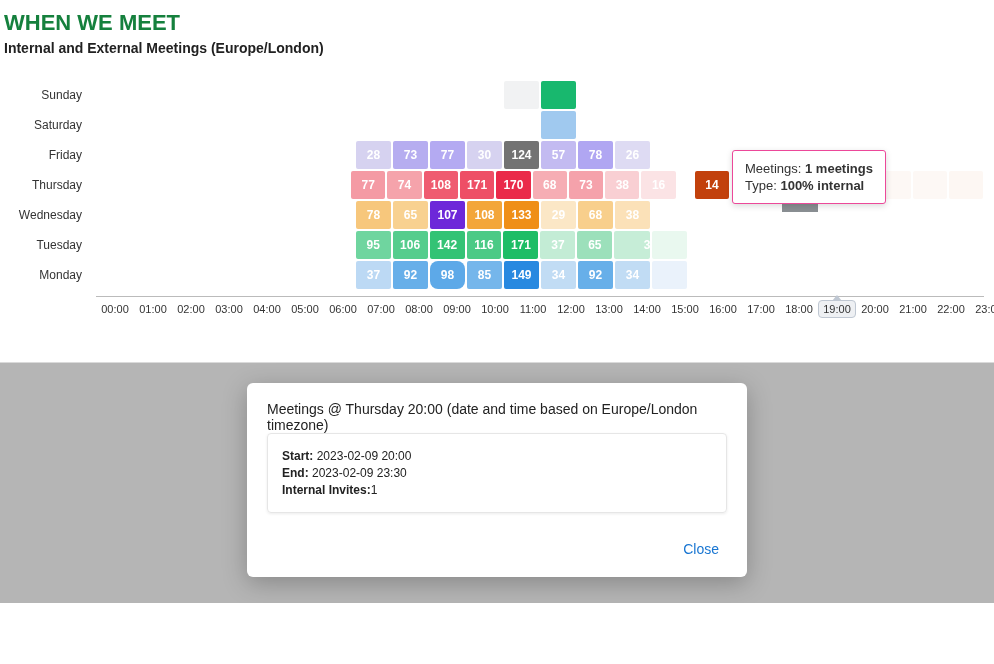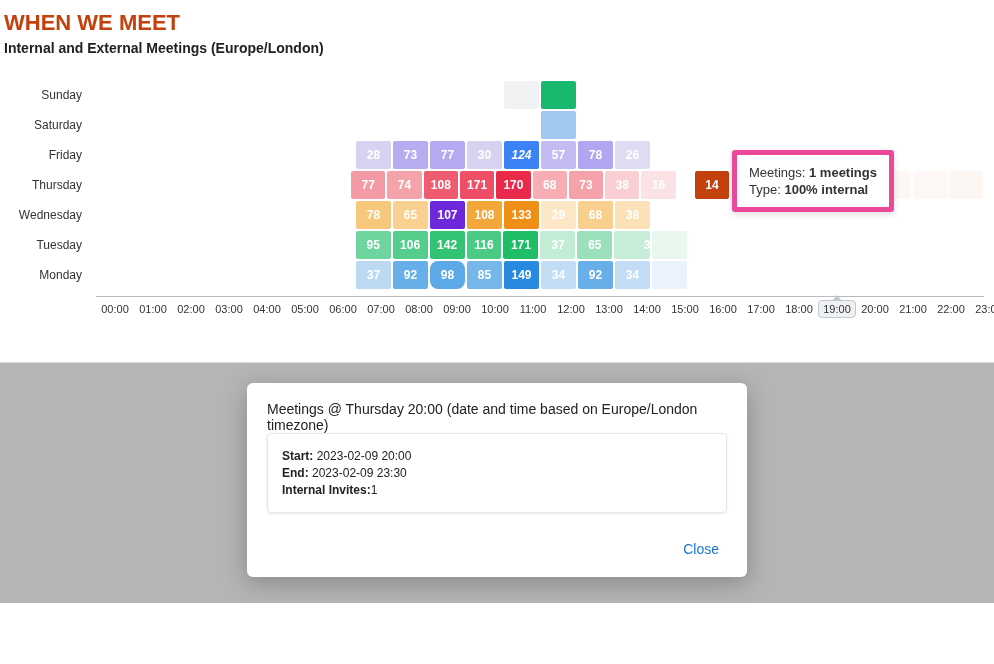--- a/index.html
+++ b/index.html
@@ -5,21 +5,21 @@
   * { box-sizing: border-box; }
   body {
     margin: 0;
     font-family: Arial, Helvetica, sans-serif;
     font-size: 13px;
     color: #333;
     background: #fff;
     width: 994px;
   }
   .header { padding: 10px 4px 4px 4px; }
-  .title { font-size: 22px; font-weight: 700; color: #c2410c; margin: 0 0 4px 0; }
+  .title { font-size: 22px; font-weight: 700; color: #15803d; margin: 0 0 4px 0; }
   .subtitle { font-size: 14px; font-weight: 600; color: #212121; margin: 0; }
   .chart-area {
     position: relative;
     margin: 20px 0 0 0;
     padding: 0 10px 40px 96px;
   }
   .y-labels {
     position: absolute; left: 0; top: 0; width: 88px;
   }
   .y-label {
@@ -52,21 +52,21 @@
     position: relative;
   }
   .x-tick.highlight::before {
     content:''; position:absolute; top:-6px; left:50%; margin-left:-5px;
     width:0; height:0; border-left:5px solid transparent; border-right:5px solid transparent;
     border-bottom:6px solid #bfc7d2;
   }
   .tooltip {
     position: absolute;
     left: 732px; top: 150px;
-    background: #fff; border: 5px solid #ec4899; border-radius: 3px;
+    background: #fff; border: 1px solid #ec4899; border-radius: 3px;
     box-shadow: 0 2px 6px rgba(0,0,0,0.15);
     padding: 8px 12px; font-size: 13px; color: #333;
     min-width: 120px;
     z-index: 5;
   }
   .tooltip .tline { margin: 2px 0; }
   .tooltip .tval { font-weight: 700; }
   .thursday-marker {
     position: absolute;
     left: 782px; top: 190px;
@@ -178,21 +178,21 @@
         <div class="cell empty"></div>
         <div class="cell empty"></div>
         <div class="cell empty"></div>
         <div class="cell empty"></div>
         <div class="cell empty"></div>
         <div class="cell empty"></div>
         <div class="cell" style="background: rgb(214, 210, 240);">28</div>
         <div class="cell" style="background: rgb(182, 173, 240);">73</div>
         <div class="cell" style="background: rgb(180, 170, 242);">77</div>
         <div class="cell" style="background: rgb(214, 210, 240);">30</div>
-        <div class="cell" style="background: #3b82f6; font-style: italic;">124</div>
+        <div class="cell" style="background: #737373;">124</div>
         <div class="cell" style="background: rgb(195, 187, 241);">57</div>
         <div class="cell" style="background: rgb(176, 166, 242);">78</div>
         <div class="cell" style="background: rgb(222, 219, 243);">26</div>
         <div class="cell empty"></div>
         <div class="cell empty"></div>
         <div class="cell empty"></div>
         <div class="cell empty"></div>
         <div class="cell empty"></div>
         <div class="cell empty"></div>
         <div class="cell empty"></div>

